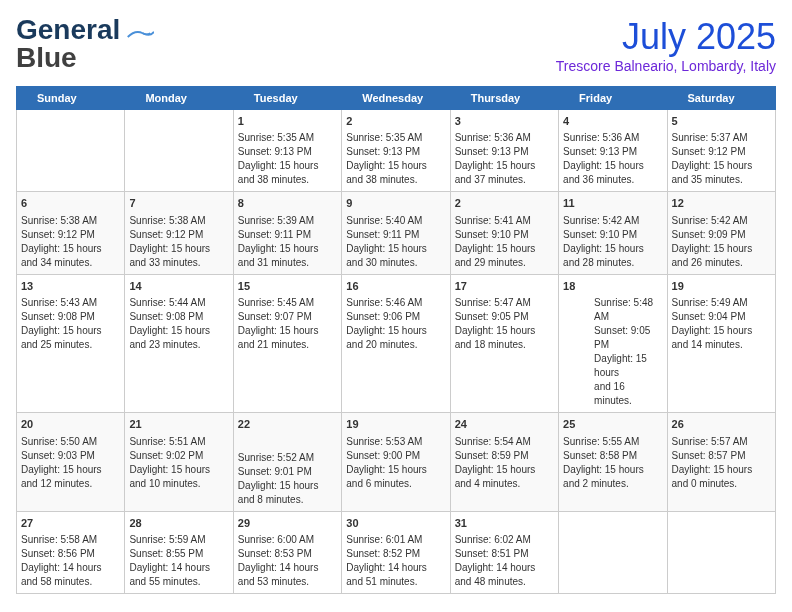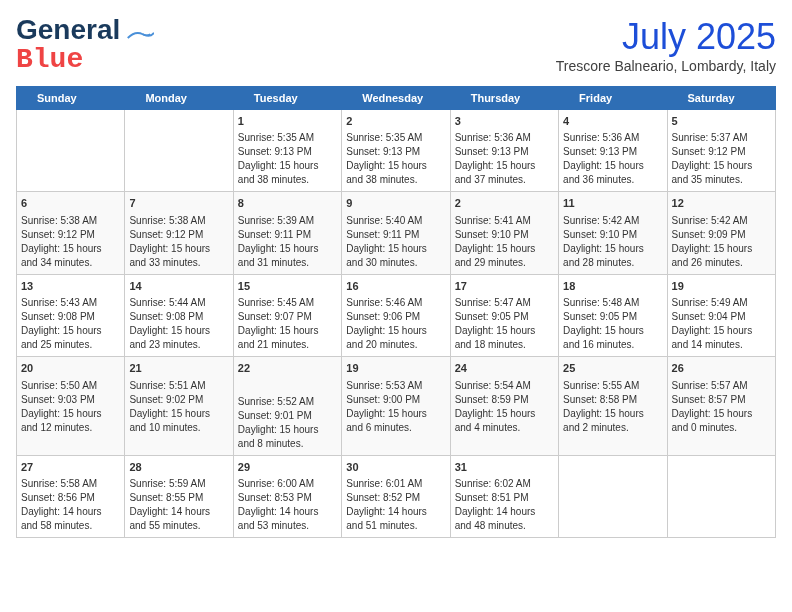--- a/index.html
+++ b/index.html
@@ -20,36 +20,36 @@
       display: flex;
       flex-direction: column;
       align-items: flex-start;
     }
     .logo-text {
       font-size: 28px;
       font-weight: bold;
       color: #1a3a5c;
       line-height: 1;
     }
-    .logo-text span { color: #ef4444; font-family: Liberation Mono, monospace; }
+    .logo-text span { color: #404040; }
     .logo-bird {
       width: 30px;
       height: 18px;
       margin-left: 50px;
       margin-top: -10px;
     }
     .title-block { text-align: right; }
     .month-year {
       font-size: 36px;
       color: #1d4ed8;
       font-weight: normal;
     }
     .location {
       font-size: 14px;
-      color: #404040;
+      color: #6d28d9;
     }
     table {
       width: 100%;
       border-collapse: collapse;
       font-size: 10px;
     }
     thead tr th {
       background-color: #2e6eb5;
       color: white;
       padding: 5px 20px;
@@ -234,21 +234,21 @@
         </td>
         <td>
           <span class="day-num">17</span>
           <div class="day-info" style="white-space: pre-line;">Sunrise: 5:47 AM
 Sunset: 9:05 PM
 Daylight: 15 hours
 and 18 minutes.</div>
         </td>
         <td>
           <span class="day-num">18</span>
-          <div class="day-info" style="white-space: pre-line;">Sunrise: 5:48 AM
+          <div class="day-info" style="white-space: pre-line; margin-left: 31px;">Sunrise: 5:48 AM
 Sunset: 9:05 PM
 Daylight: 15 hours
 and 16 minutes.</div>
         </td>
         <td>
           <span class="day-num">19</span>
           <div class="day-info" style="white-space: pre-line;">Sunrise: 5:49 AM
 Sunset: 9:04 PM
 Daylight: 15 hours
 and 14 minutes.</div>

